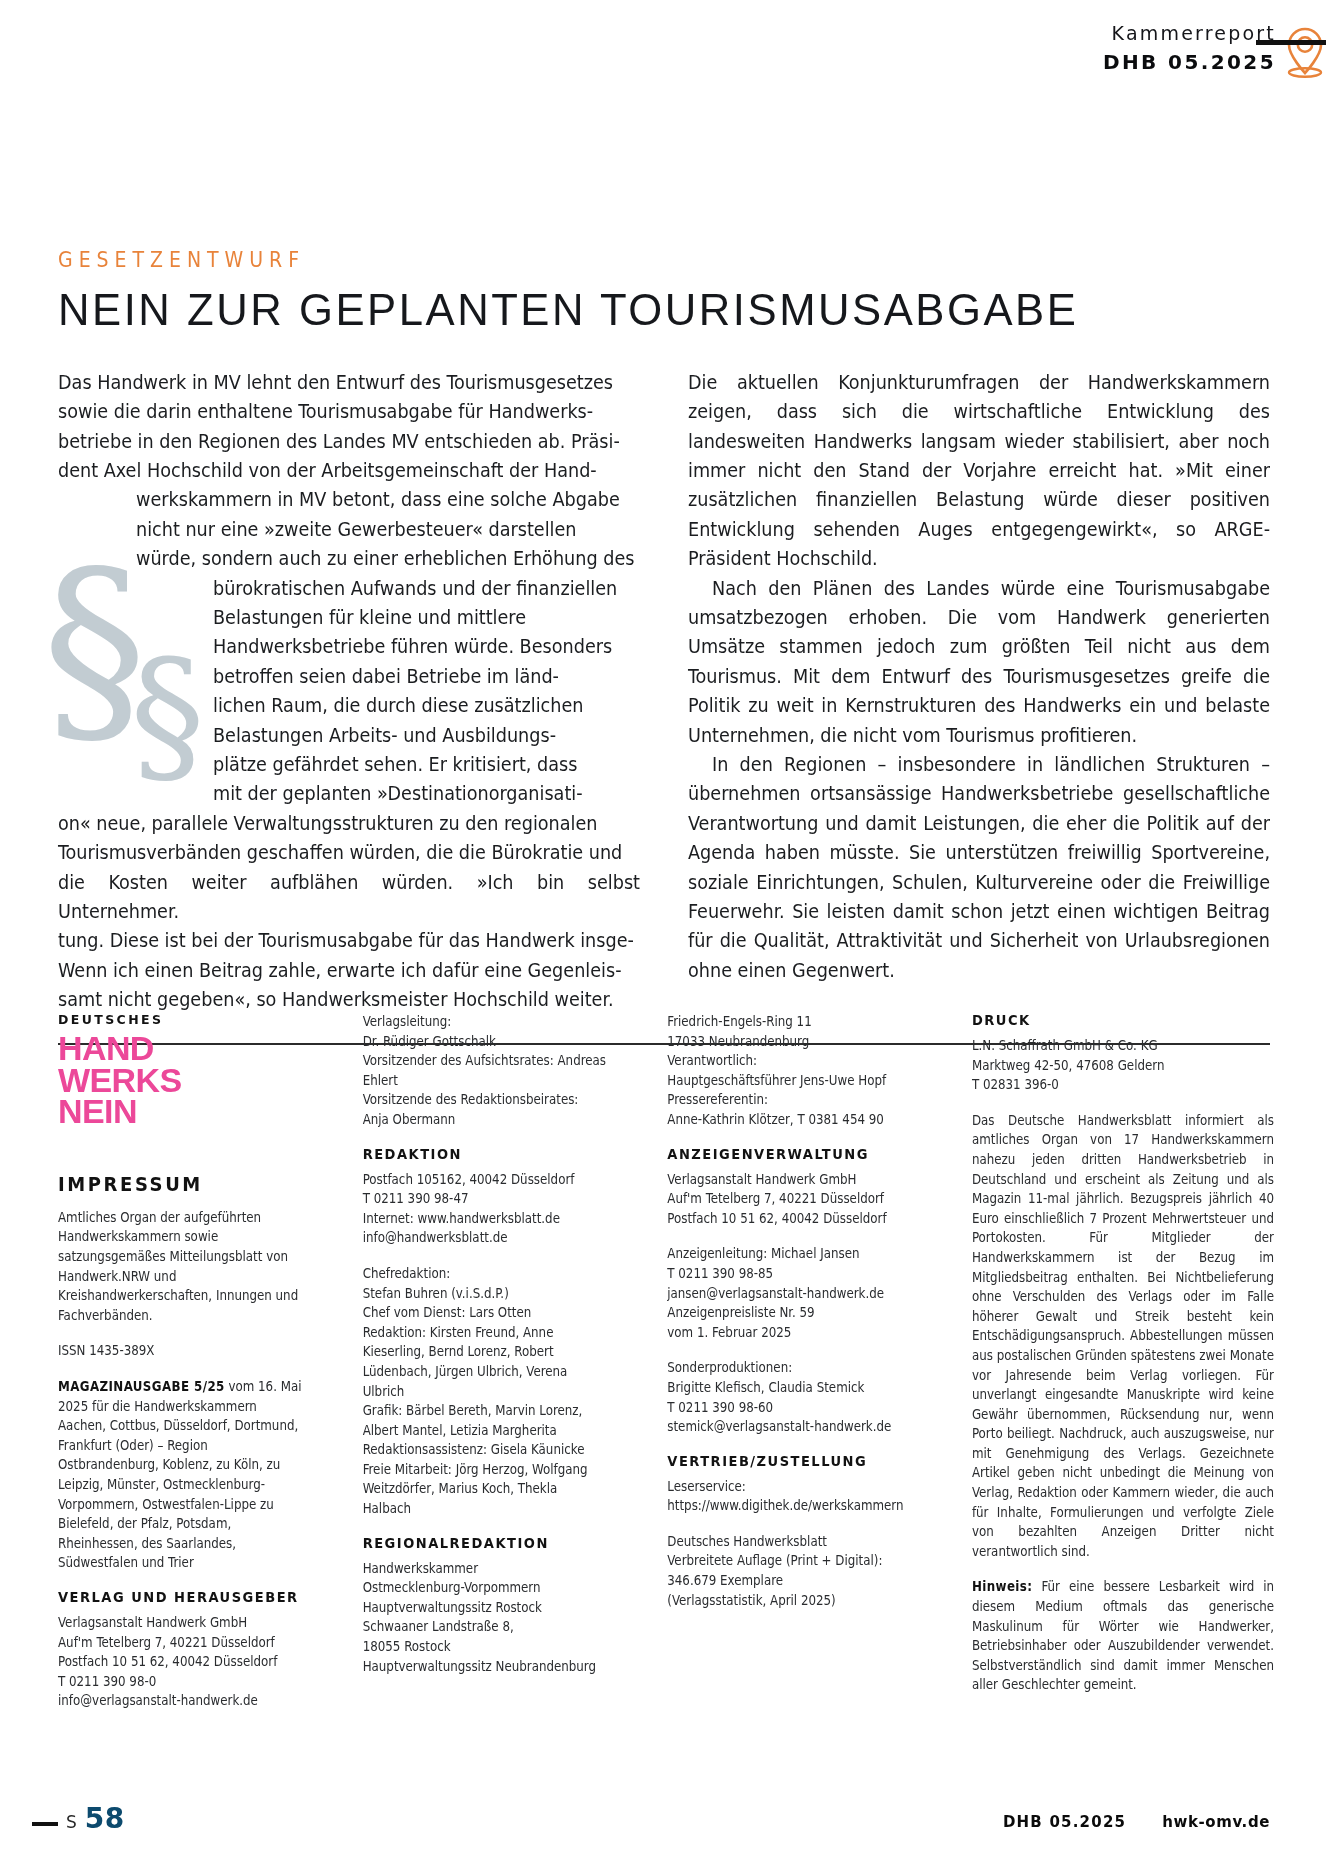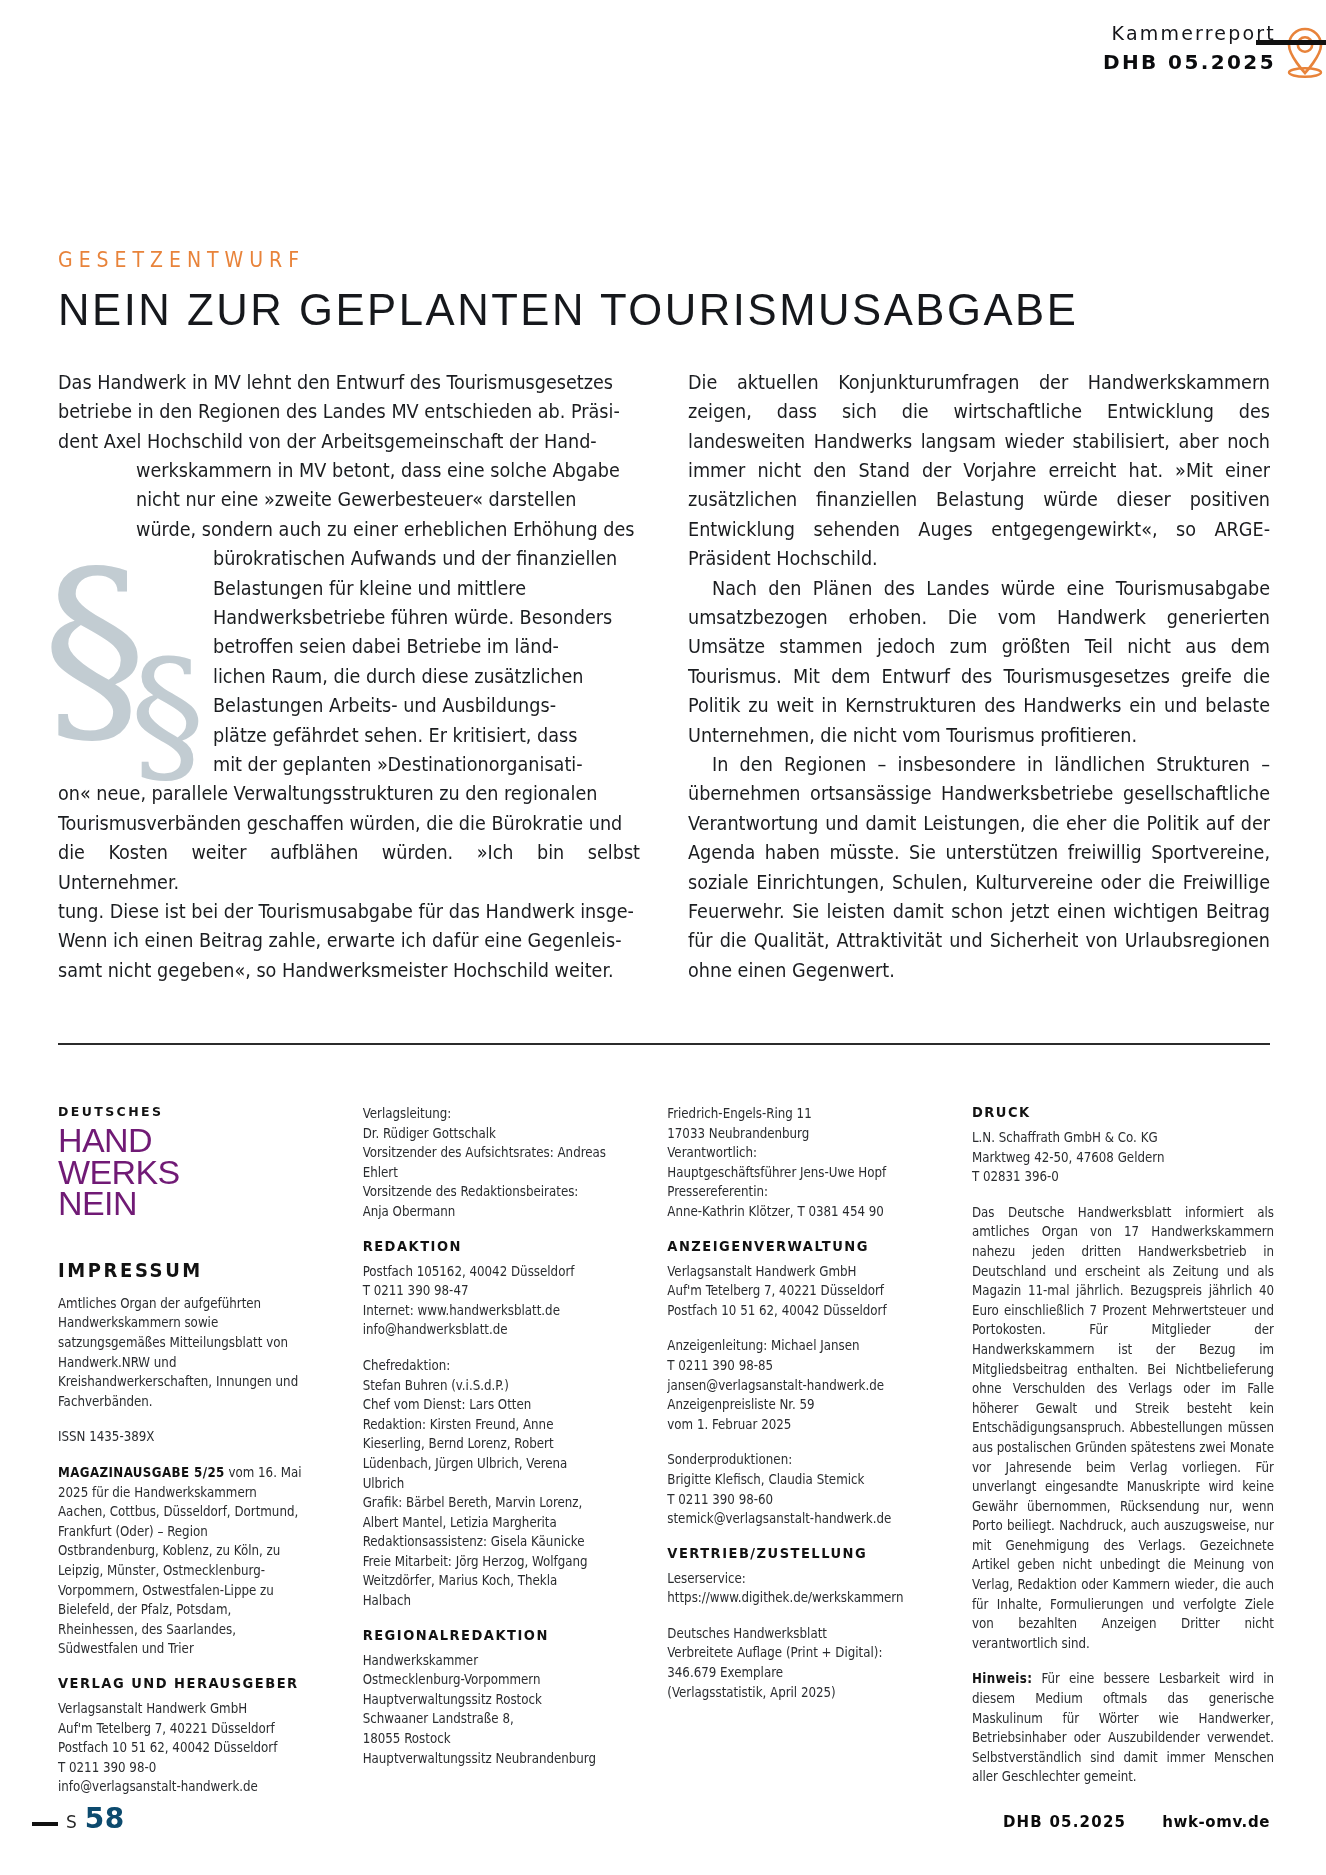--- a/index.html
+++ b/index.html
@@ -173,21 +173,21 @@
     top: 1043px;
     width: 1212px;
     height: 2px;
     background: #2b2b2b;
   }
 
   
   .impressum {
     position: absolute;
     left: 58px;
-    top: 1104px;
+    top: 1012px;
     width: 1216px;
     display: flex;
     gap: 16px;
   }
   .imp-col {
     width: 304px;
     padding-right: 42px;
     box-sizing: border-box;
   }
   .imp-col.c1 { width: 300px; }
@@ -198,26 +198,26 @@
   .masthead-sup {
     font-family: "DejaVu Sans", sans-serif;
     font-size: 12.5px;
     letter-spacing: 2.4px;
     font-weight: 700;
     color: #121212;
     margin-bottom: 6px;
   }
   .masthead {
     font-family: "Liberation Sans", sans-serif;
-    font-weight: 400;
+    font-weight: 700;
     font-size: 34px;
     letter-spacing: -0.6px;
     line-height: 0.93;
-    color: #701a75;
-    margin-bottom: 2px;
+    color: #ec4899;
+    margin-bottom: 8px;
   }
   .masthead div { white-space: nowrap; }
 
   .imp-h {
     font-family: "DejaVu Sans Condensed", "Liberation Sans", sans-serif;
     font-size: 14.5px;
     font-weight: 700;
     letter-spacing: 1.5px;
     color: #121212;
     margin: 0 0 8px 0;
@@ -330,20 +330,21 @@
     <div class="cols">
 
       <div class="col col-left">
         <div class="paragraph-mark">
           <span class="pm-big">§</span>
           <span class="pm-small">§</span>
         </div>
         <div class="body-text">
           <p class="para-runaround">
             <span class="ra indent-1">Das Handwerk in MV lehnt den Entwurf des Tourismusgesetzes</span>
+            <span class="ra indent-1">sowie die darin enthaltene Tourismusabgabe für Handwerks-</span>
             <span class="ra indent-1">betriebe in den Regionen des Landes MV entschieden ab. Präsi-</span>
             <span class="ra indent-1">dent Axel Hochschild von der Arbeitsgemeinschaft der Hand-</span>
             <span class="ra indent-2">werkskammern in MV betont, dass eine solche Abgabe</span>
             <span class="ra indent-2">nicht nur eine »zweite Gewerbesteuer« darstellen</span>
             <span class="ra indent-2">würde, sondern auch zu einer erheblichen Erhöhung des</span>
             <span class="ra indent-3">bürokratischen Aufwands und der finanziellen</span>
             <span class="ra indent-3">Belastungen für kleine und mittlere</span>
             <span class="ra indent-3">Handwerksbetriebe führen würde. Besonders</span>
             <span class="ra indent-3">betroffen seien dabei Betriebe im länd-</span>
             <span class="ra indent-3">lichen Raum, die durch diese zusätzlichen</span>

